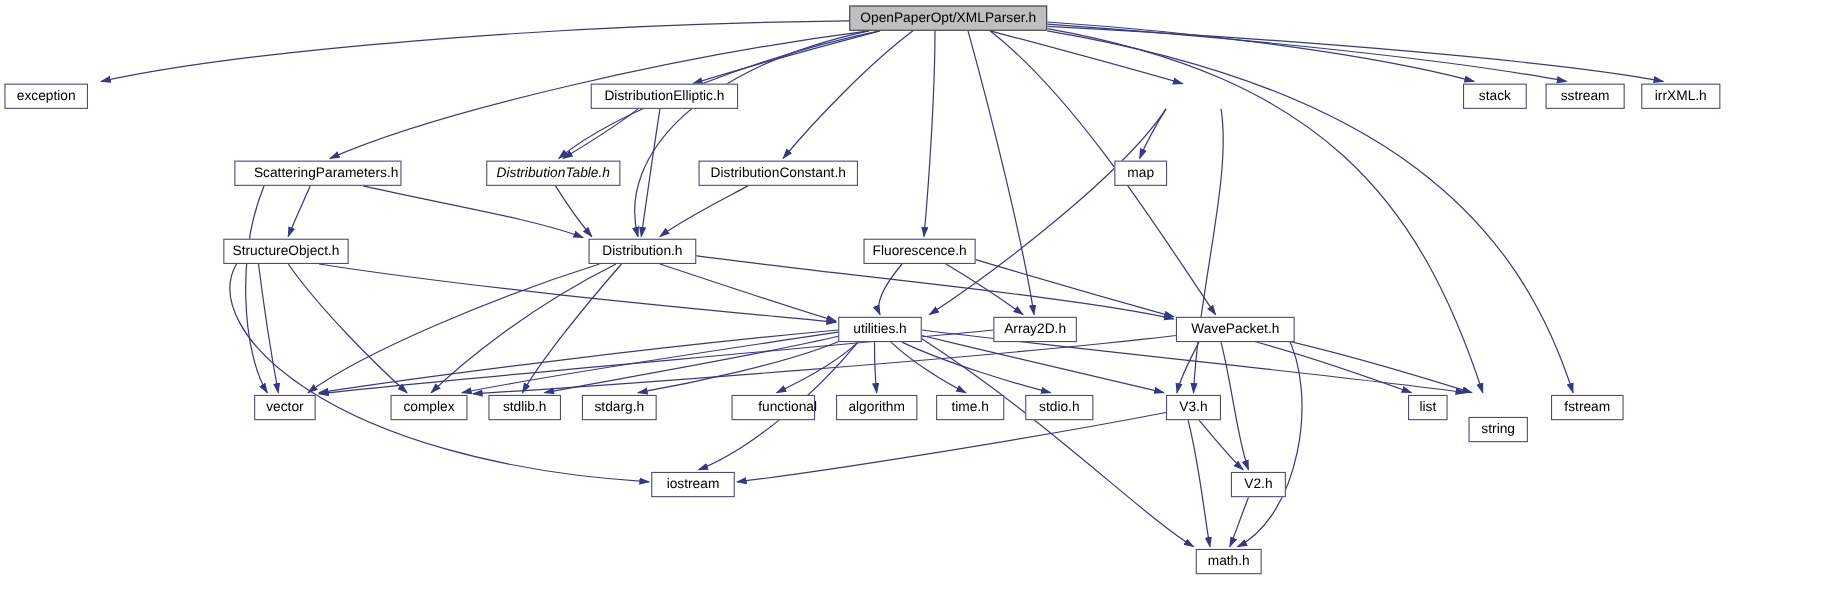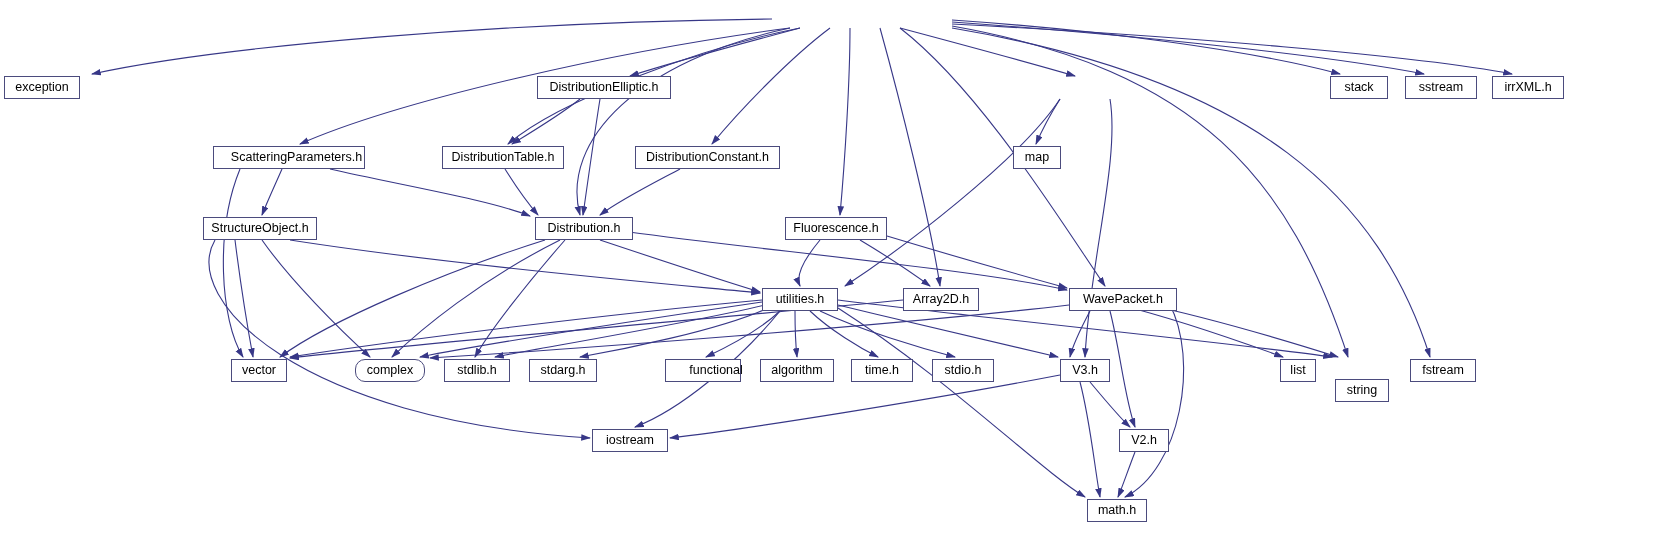--- a/index.html
+++ b/index.html
@@ -124,37 +124,38 @@
       <path d="M1169,303 C1200,360 1180,470 1125,497"></path>
 
       <path d="M1090,382 C1105,400 1120,418 1130,427"></path>
       <path d="M1080,382 C1090,420 1095,470 1100,497"></path>
       <path d="M1060,375 C930,400 740,430 670,438"></path>
 
       <path d="M1135,452 C1128,470 1122,488 1118,497"></path>
     </g>
   </svg>
 
+  <div class="node root" style="left:772px;top:5px;width:180px;height:23px;">OpenPaperOpt/XMLParser.h</div>
   <div class="node" style="left:4px;top:76px;width:76px;height:23px;">exception</div>
   <div class="node" style="left:537px;top:76px;width:134px;height:23px;">DistributionElliptic.h</div>
   <div class="node" style="left:1330px;top:76px;width:58px;height:23px;">stack</div>
   <div class="node" style="left:1405px;top:76px;width:72px;height:23px;">sstream</div>
   <div class="node" style="left:1492px;top:76px;width:72px;height:23px;">irrXML.h</div>
   <div class="node" style="left:213px;top:146px;width:152px;height:23px;padding-left:21px;">ScatteringParameters.h</div>
-  <div class="node" style="left:442px;top:146px;width:122px;height:23px;">DistributionTable.h</div>
+  <div class="node" style="left:442px;top:146px;width:122px;height:23px;font-style:italic;">DistributionTable.h</div>
   <div class="node" style="left:635px;top:146px;width:145px;height:23px;">DistributionConstant.h</div>
   <div class="node" style="left:1013px;top:146px;width:48px;height:23px;">map</div>
   <div class="node" style="left:203px;top:217px;width:114px;height:23px;">StructureObject.h</div>
   <div class="node" style="left:535px;top:217px;width:98px;height:23px;">Distribution.h</div>
   <div class="node" style="left:785px;top:217px;width:102px;height:23px;">Fluorescence.h</div>
   <div class="node" style="left:762px;top:288px;width:76px;height:23px;">utilities.h</div>
   <div class="node" style="left:903px;top:288px;width:76px;height:23px;">Array2D.h</div>
   <div class="node" style="left:1069px;top:288px;width:108px;height:23px;text-align:center;">WavePacket.h</div>
   <div class="node" style="left:231px;top:359px;width:56px;height:23px;">vector</div>
-  <div class="node" style="left:355px;top:359px;width:70px;height:23px;border-radius:10px;">complex</div>
+  <div class="node" style="left:355px;top:359px;width:70px;height:23px;">complex</div>
   <div class="node" style="left:444px;top:359px;width:66px;height:23px;">stdlib.h</div>
   <div class="node" style="left:529px;top:359px;width:68px;height:23px;">stdarg.h</div>
   <div class="node" style="left:665px;top:359px;width:76px;height:23px;padding-left:32px;">functional</div>
   <div class="node" style="left:760px;top:359px;width:74px;height:23px;">algorithm</div>
   <div class="node" style="left:851px;top:359px;width:62px;height:23px;">time.h</div>
   <div class="node" style="left:932px;top:359px;width:62px;height:23px;">stdio.h</div>
   <div class="node" style="left:1060px;top:359px;width:50px;height:23px;">V3.h</div>
   <div class="node" style="left:1280px;top:359px;width:36px;height:23px;text-align:right;">list</div>
   <div class="node" style="left:1335px;top:359px;width:54px;height:23px;margin-top:20px;">string</div>
   <div class="node" style="left:1410px;top:359px;width:66px;height:23px;">fstream</div>

